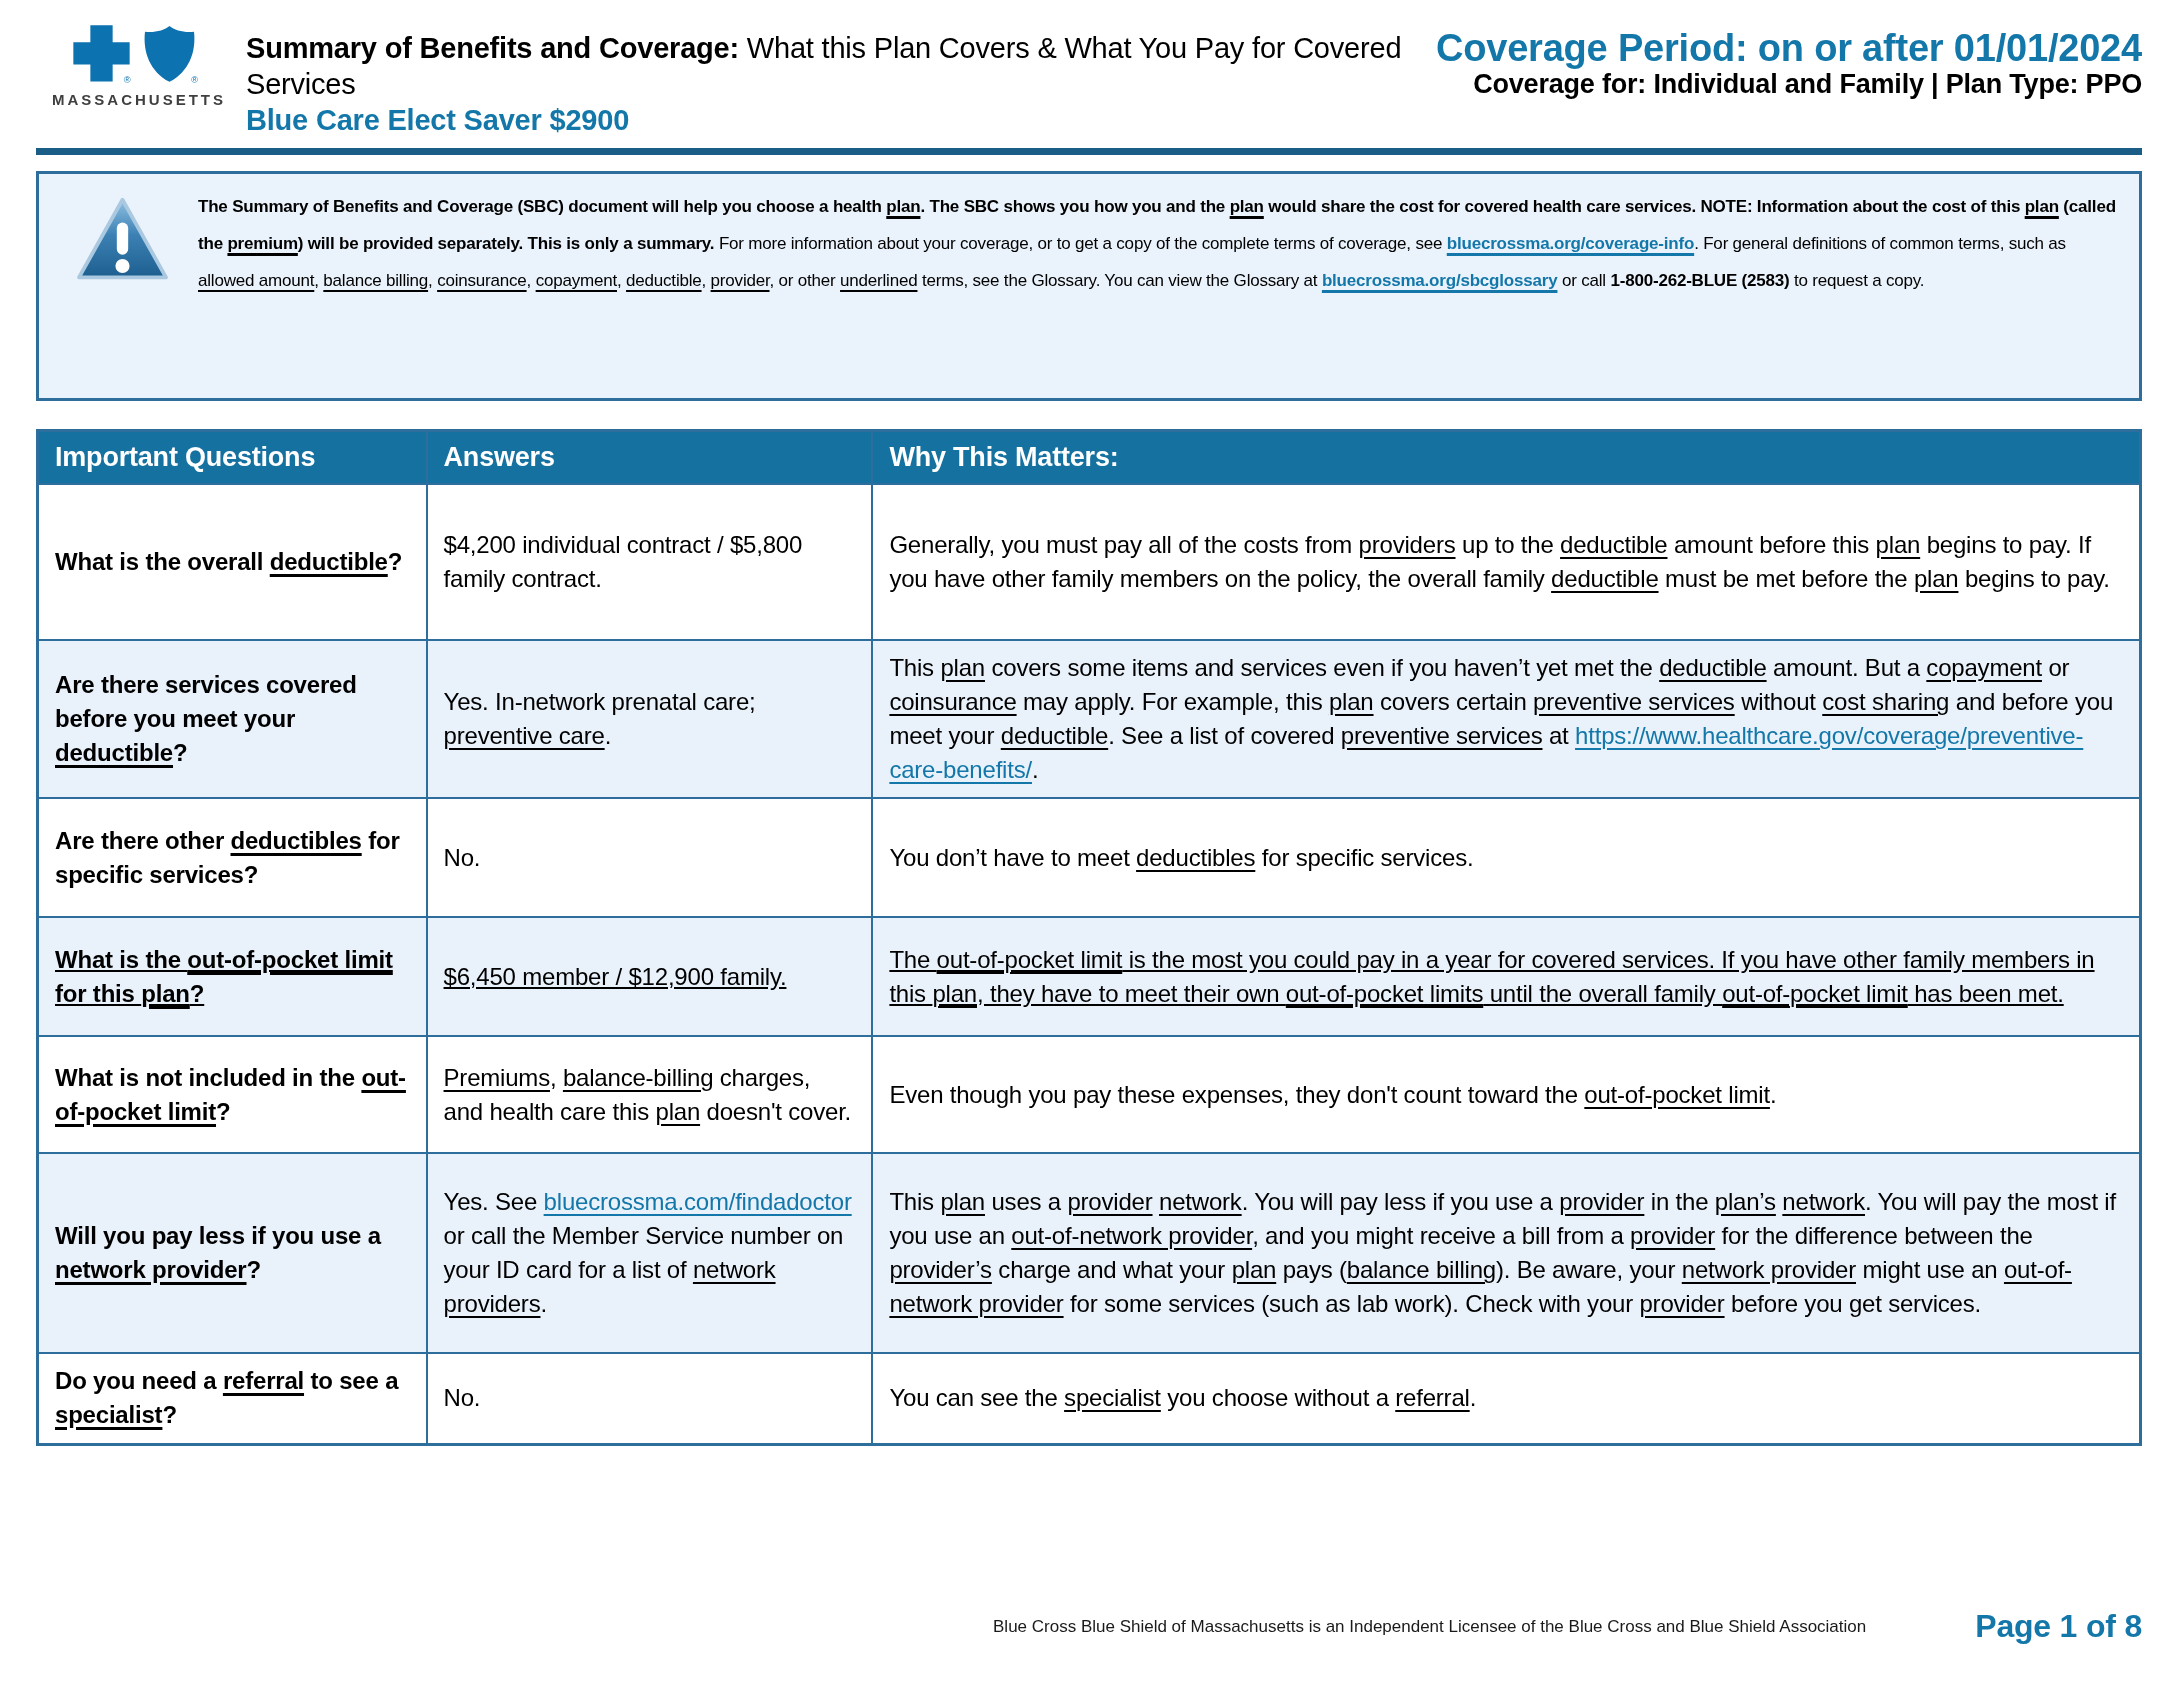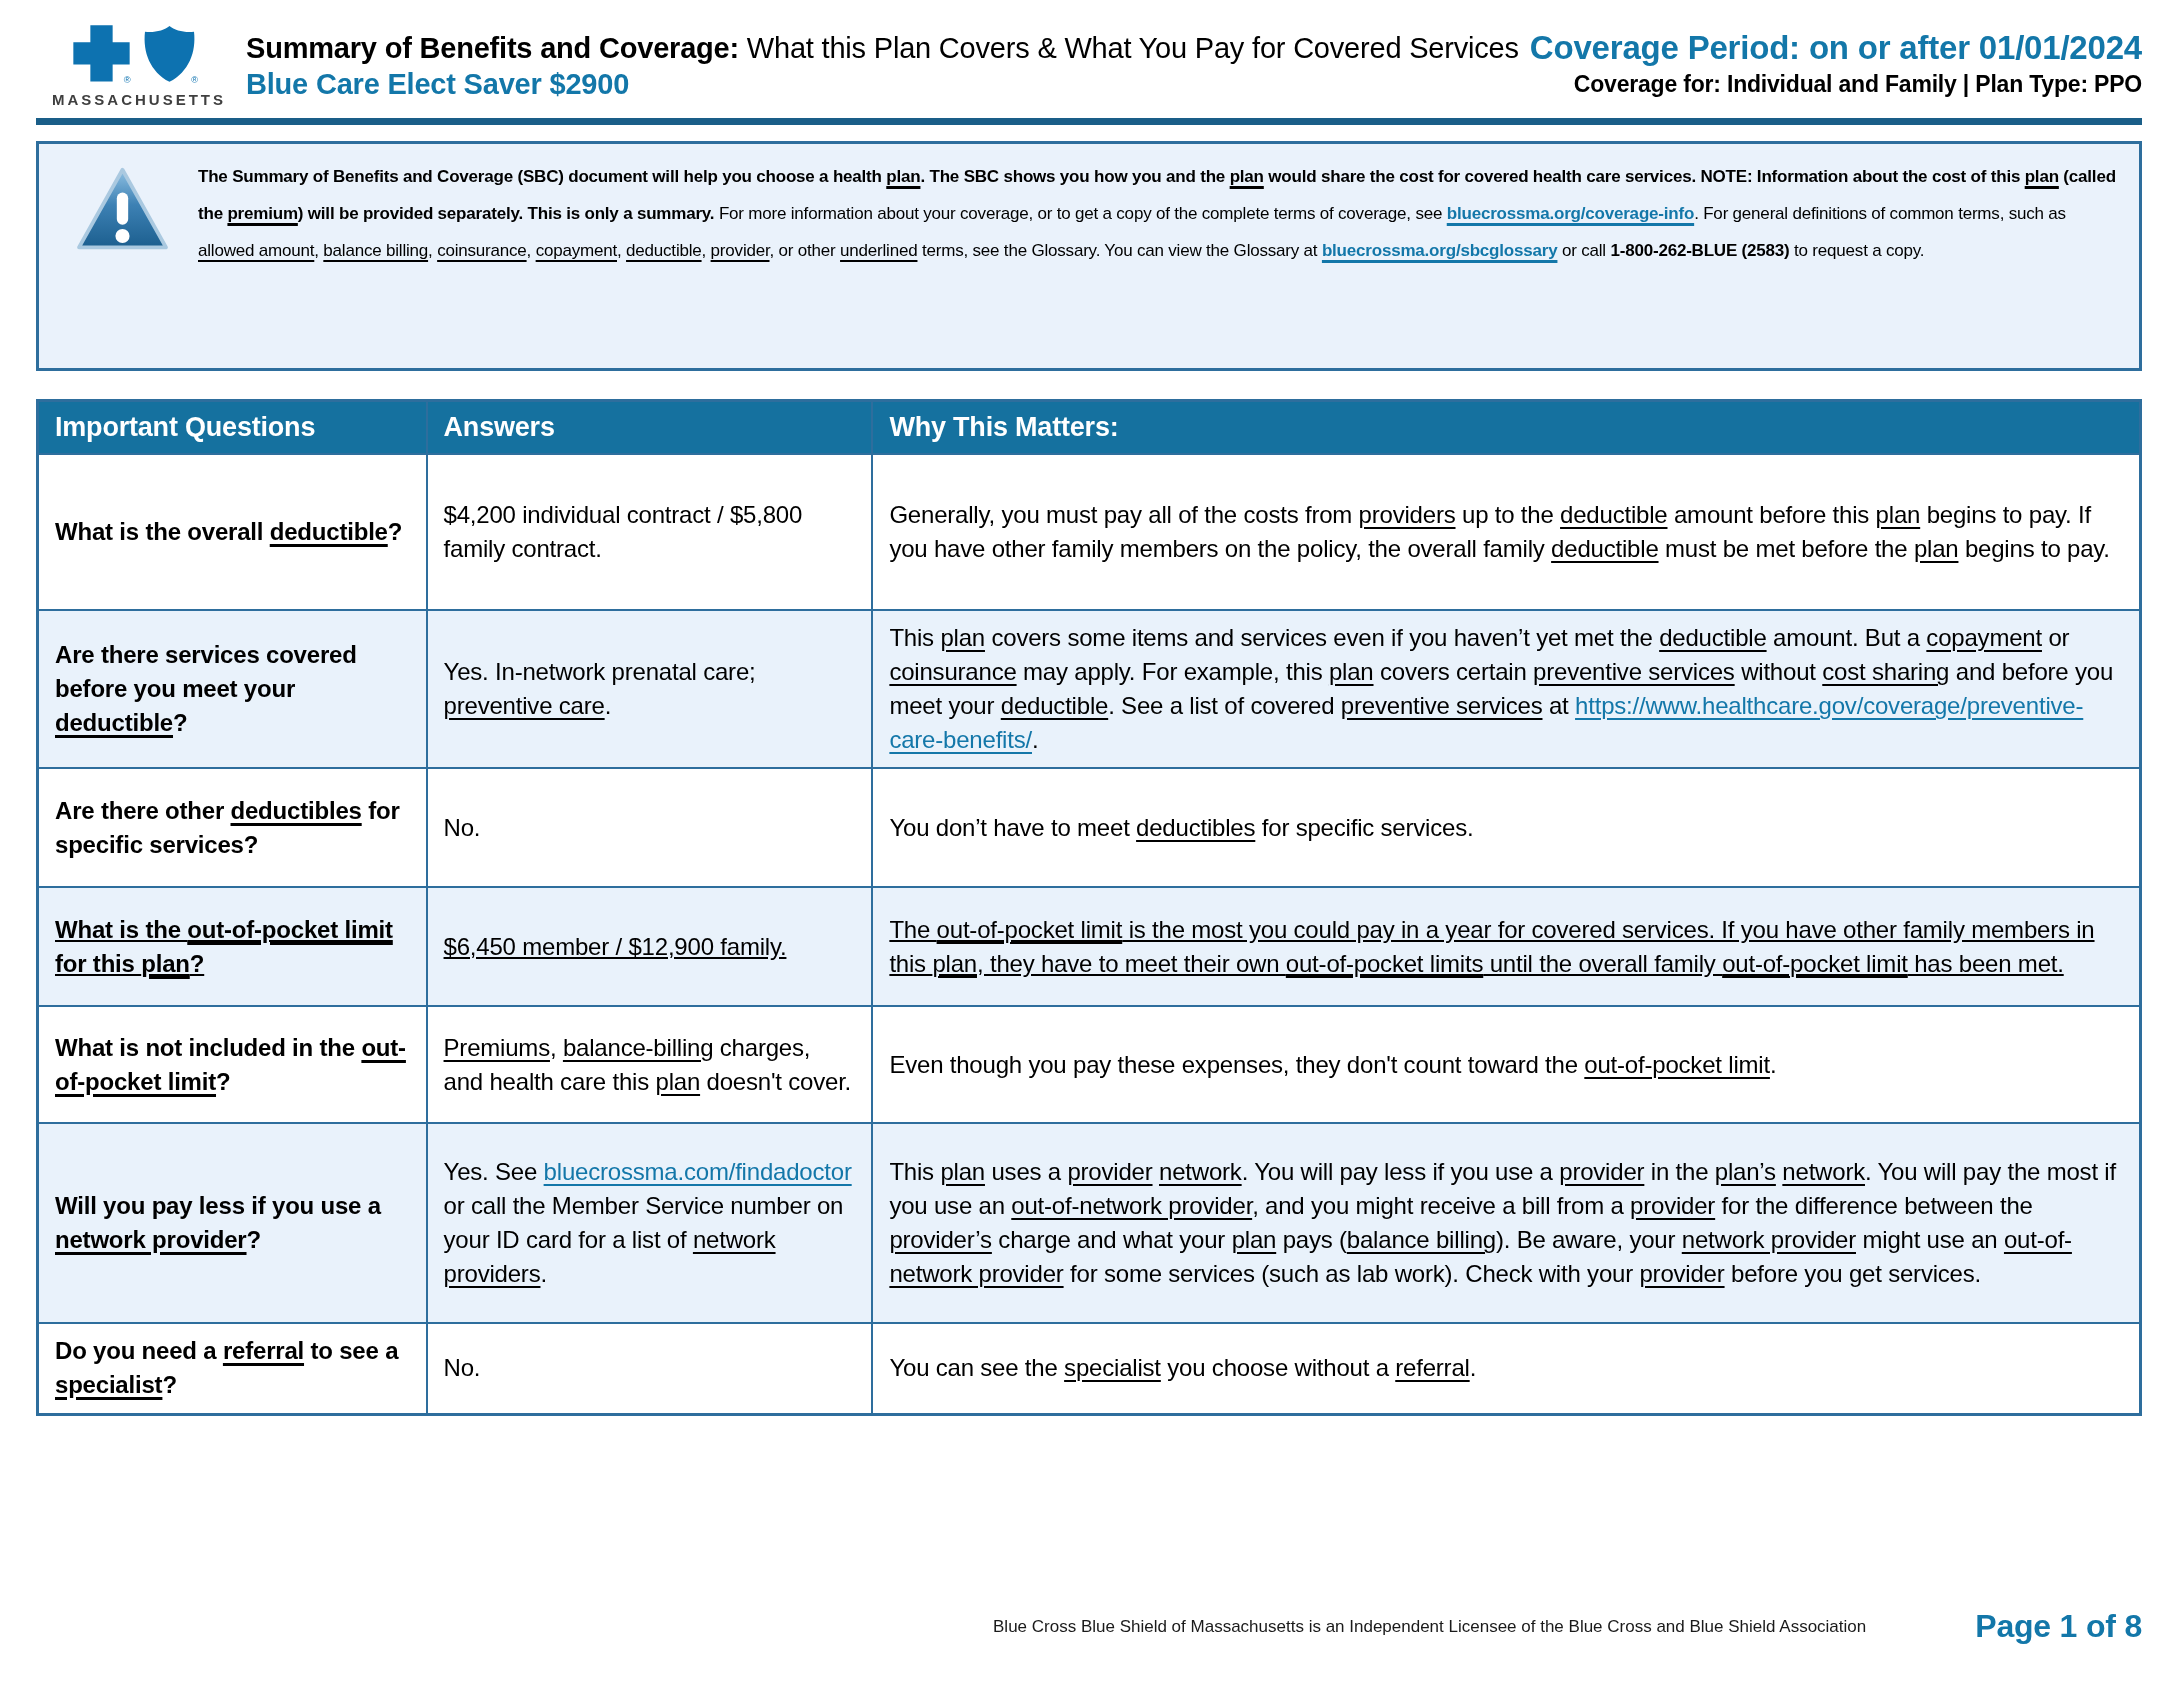--- a/index.html
+++ b/index.html
@@ -22,22 +22,22 @@
   
   .hdr{display:flex;align-items:flex-start;}
   .logo-block{width:166px;margin-left:16px;margin-right:28px;flex:0 0 auto;text-align:center;}
   .logo-marks{display:flex;justify-content:center;gap:10px;align-items:flex-start;height:61px;}
   .ma-label{font-size:15px;font-weight:600;letter-spacing:3px;color:#3f3f3f;margin-top:6px;white-space:nowrap;}
   .title-block{flex:1 1 auto;padding-top:6px;}
   .title-line{font-size:29px;line-height:36px;}
   .title-line .tb{font-weight:700;}
   .plan-name{font-size:29px;line-height:36px;font-weight:700;color:var(--accent);}
   .right-block{flex:0 0 auto;text-align:right;padding-top:6px;}
-  .cov-period{font-size:33px;line-height:36px;font-weight:700;color:var(--accent);}
-  .cov-for{font-size:23px;line-height:36px;font-weight:700;color:#000;}
+  .cov-period{font-size:38px;line-height:36px;font-weight:700;color:var(--accent);}
+  .cov-for{font-size:27px;line-height:36px;font-weight:700;color:#000;}
   .hdr-rule{height:7px;background:var(--rule);margin-top:10px;}
 
   
   .notice{
     margin-top:16px;border:3px solid var(--border);background:var(--notice-bg);
     padding:14px 18px 16px 18px;min-height:230px;
     font-size:17px;line-height:37px;
   }
   .warn{float:left;width:95px;height:87px;margin:8px 28px 4px 18px;}
   .b{font-weight:700;}

